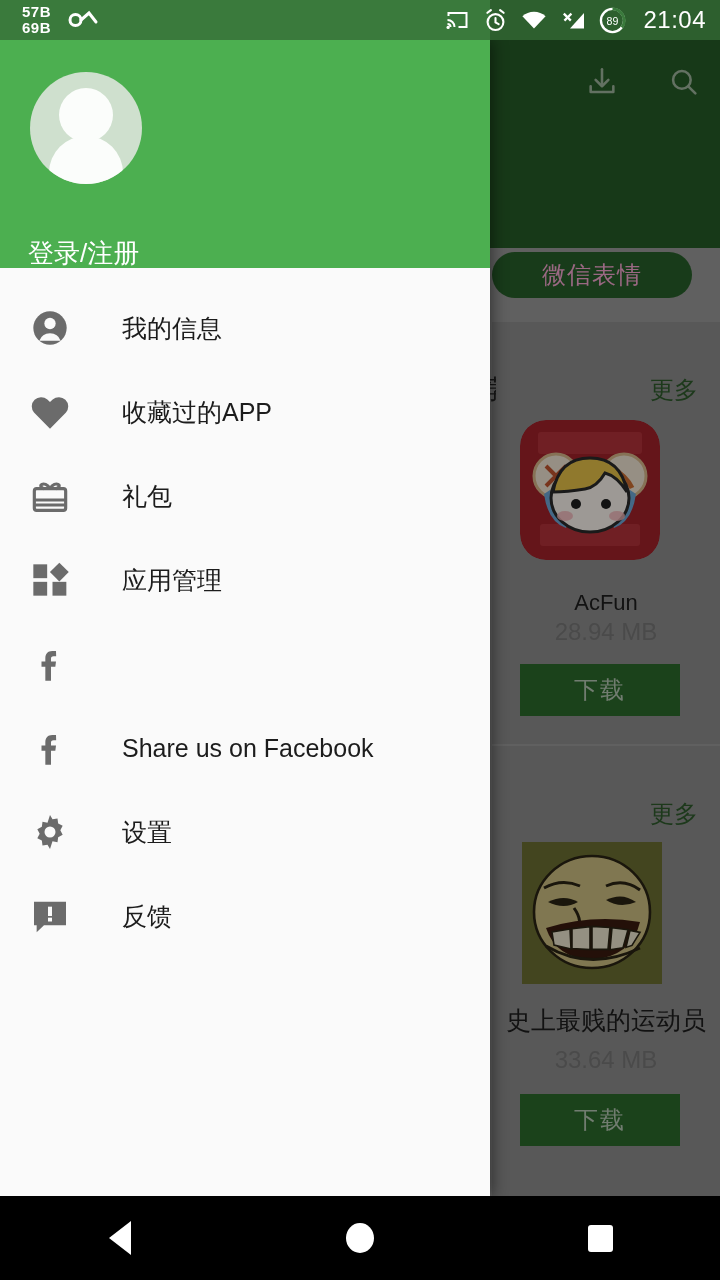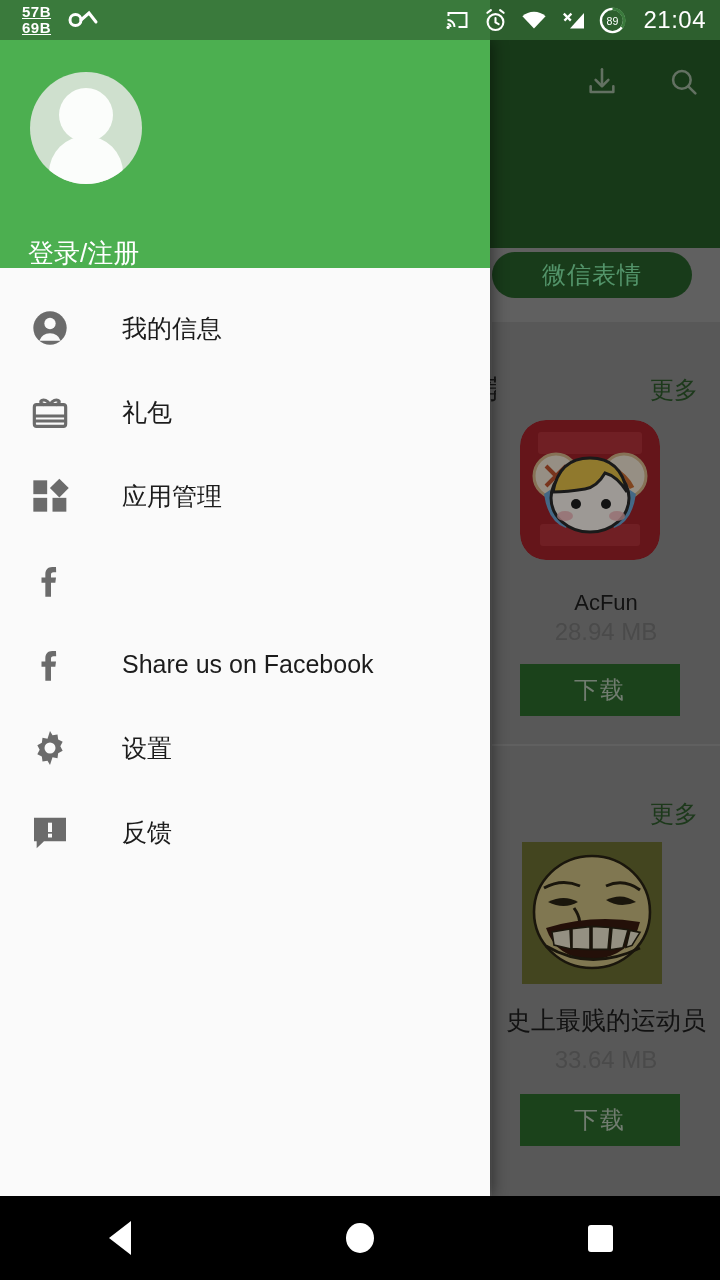--- a/index.html
+++ b/index.html
@@ -29,21 +29,21 @@
   .tab-label {
     font-size:27px; color:#b9c9b6; letter-spacing:2px;
   }
 
   .chip-row { position:absolute; left:0; top:250px; width:720px; height:58px; }
   .chip {
     position:absolute; left:492px; top:2px;
     width:200px; height:46px; border-radius:24px;
     background:#28602a;
     display:flex; align-items:center; justify-content:center;
-    color:#86efac; font-size:24px; letter-spacing:1px;
+    color:#f9a8d4; font-size:24px; letter-spacing:1px;
   }
 
   .card {
     position:absolute; left:492px; width:228px; background:#8f8f8f;
   }
   .card-1 { top:322px; height:422px; }
   .card-2 { top:746px; height:450px; }
 
   .card-more { position:absolute; right:22px; top:52px; font-size:24px; color:#2f5c2d;margin-left:25px; }
   .card-sectitle { position:absolute; left:-14px; top:50px; font-size:26px; color:#262626; width:18px; overflow:hidden; }
@@ -74,21 +74,21 @@
   }
   .statusbar .dimmed-right {
     position:absolute; left:490px; top:0; width:230px; height:40px;
     background:rgba(0,0,0,0.22);
   }
   .net-speed {
     position:relative; z-index:2;
     margin-left:22px; font-size:15px; line-height:16px; font-weight:bold;
     letter-spacing:.5px;
   }
-  .net-speed span { display:block;text-decoration:underline; }
+  .net-speed span { display:block; }
   .sb-appicon { position:relative; z-index:2; margin-left:16px; width:34px; height:30px; display:flex; align-items:center; }
   .sb-right { position:absolute; right:14px; top:0; height:40px; display:flex; align-items:center; gap:13px; z-index:3; }
   .sb-right svg { display:block; }
   .sb-clock { font-size:24px; margin-left:4px; letter-spacing:.5px; }
 
   
   #drawer {
     position:absolute; left:0; top:40px; width:490px; height:1156px;
     background:#fafafa; z-index:30;
     box-shadow:3px 0 14px rgba(0,0,0,0.45);
@@ -285,20 +285,28 @@
         <span class="menu-icon">
           <svg width="40" height="40" viewBox="0 0 24 24" fill="#6b6b6b">
             <circle cx="12" cy="12" r="10"></circle>
             <circle cx="12" cy="9.3" r="3.4" fill="#fafafa"></circle>
             <path d="M5.6 19.6a6.8 6.8 0 0 1 12.8 0z" fill="#fafafa"></path>
           </svg>
         </span>
         <span class="menu-label">我的信息</span>
       </div>
 
+      <div class="menu-item">
+        <span class="menu-icon">
+          <svg width="40" height="38" viewBox="0 0 24 22" fill="#6b6b6b">
+            <path d="M12 21 2.4 11.3a5.6 5.6 0 0 1 8-7.8L12 5l1.6-1.5a5.6 5.6 0 0 1 8 7.8z"></path>
+          </svg>
+        </span>
+        <span class="menu-label">收藏过的APP</span>
+      </div>
 
       <div class="menu-item">
         <span class="menu-icon">
           <svg width="40" height="38" viewBox="0 0 24 22" fill="none" stroke="#6b6b6b" stroke-width="1.9">
             <rect x="2.6" y="6.6" width="18.8" height="13" rx="1.4"></rect>
             <path d="M2.6 13.4h18.8M2.6 16.4h18.8"></path>
             <path d="M12 6.6c-3.4-5.4-8.2-1.4-3.6 0M12 6.6c3.4-5.4 8.2-1.4 3.6 0"></path>
           </svg>
         </span>
         <span class="menu-label">礼包</span>

